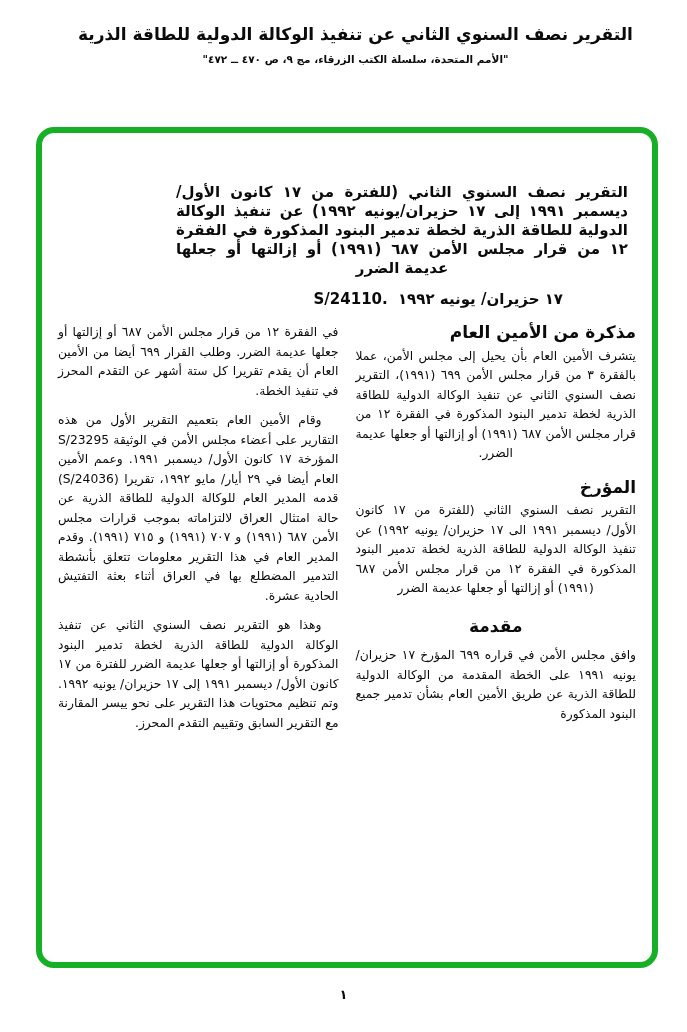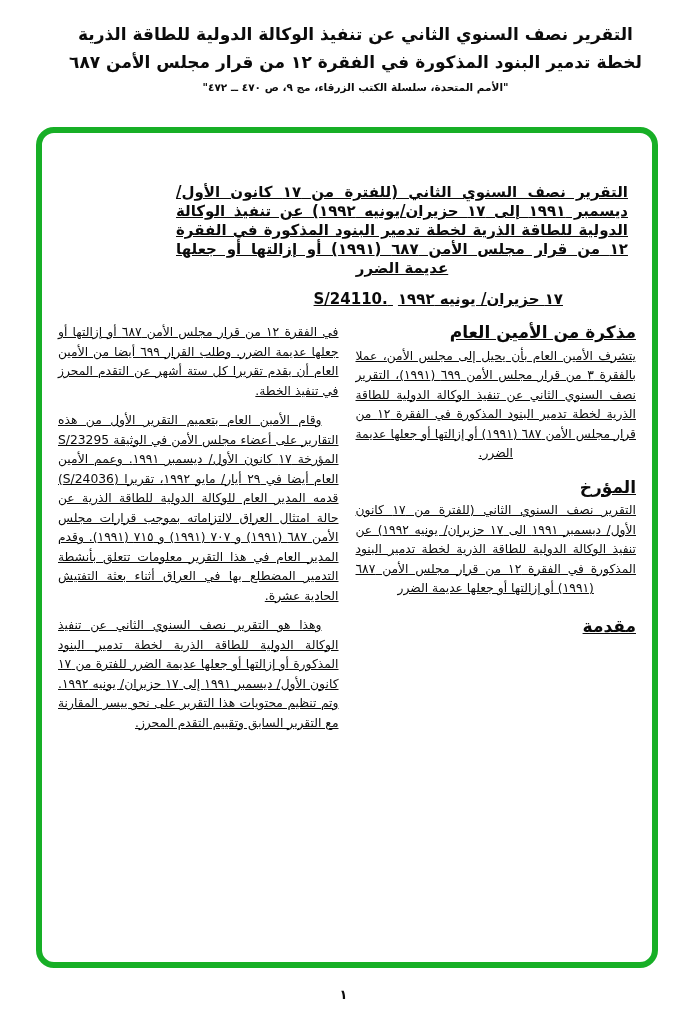--- a/index.html
+++ b/index.html
@@ -50,21 +50,20 @@
     box-sizing: border-box;
     border: 6px solid #17AF26;
     border-radius: 18px;
     background: #ffffff;
   }
   .frame-inner {
     position: absolute;
     inset: 0;
     padding: 50px 16px 0 16px;
     direction: rtl;
-    text-decoration: underline;
   }
 
   
   .doc-title {
     margin: 0 8px 0 118px;
     font-size: 15px;
     line-height: 19px;
     font-weight: 700;
     text-align: justify;
     text-align-last: center;
@@ -93,21 +92,21 @@
   .col { flex: 1 1 0; min-width: 0; }
 
   .sec-heading {
     font-size: 17px;
     font-weight: 700;
     margin: 0 0 4px 0;
     text-align: right;
   }
   .sec-heading.spaced { margin-top: 14px; }
   .sec-heading.centered {
-    text-align: right;
+    text-align: center;
     margin-top: 18px;
     margin-bottom: 10px;
   }
 
   .col p {
     margin: 0 0 10px 0;
     text-align: justify;
   }
   .col p.center-last { text-align-last: center; }
   .col p.indent { text-indent: 17px; }
@@ -121,21 +120,20 @@
     text-align: center;
     font-size: 13px;
     font-weight: 700;
   }
 </style>
 </head>
 <body>
 
 <div class="top-header">
   <div class="h-line1">التقرير نصف السنوي الثاني عن تنفيذ الوكالة الدولية للطاقة الذرية</div>
-  <div class="h-line2">لخطة تدمير البنود المذكورة في الفقرة ١٢ من قرار مجلس الأمن ٦٨٧</div>
   <div class="h-line3">"الأمم المتحدة، سلسلة الكتب الزرقاء، مج ٩، ص ٤٧٠ ــ ٤٧٢"</div>
 </div>
 
 <div class="frame">
   <div class="frame-inner">
 
     <div class="doc-title">التقرير نصف السنوي الثاني (للفترة من ١٧ كانون الأول/ ديسمبر ١٩٩١ إلى ١٧ حزيران/يونيه ١٩٩٢) عن تنفيذ الوكالة الدولية للطاقة الذرية لخطة تدمير البنود المذكورة في الفقرة ١٢ من قرار مجلس الأمن ٦٨٧ (١٩٩١) أو إزالتها أو جعلها عديمة الضرر</div>
 
     <div class="doc-ref">
       <span class="ref-symbol">S/24110.</span>
@@ -145,20 +143,21 @@
     <div class="columns">
 
       <div class="col">
         <div class="sec-heading">مذكرة من الأمين العام</div>
         <p class="center-last">يتشرف الأمين العام بأن يحيل إلى مجلس الأمن، عملا بالفقرة ٣ من قرار مجلس الأمن ٦٩٩ (١٩٩١)، التقرير نصف السنوي الثاني عن تنفيذ الوكالة الدولية للطاقة الذرية لخطة تدمير البنود المذكورة في الفقرة ١٢ من قرار مجلس الأمن ٦٨٧ (١٩٩١) أو إزالتها أو جعلها عديمة الضرر.</p>
 
         <div class="sec-heading spaced">المؤرخ</div>
         <p class="center-last">التقرير نصف السنوي الثاني (للفترة من ١٧ كانون الأول/ ديسمبر ١٩٩١ الى ١٧ حزيران/ يونيه ١٩٩٢) عن تنفيذ الوكالة الدولية للطاقة الذرية لخطة تدمير البنود المذكورة في الفقرة ١٢ من قرار مجلس الأمن ٦٨٧ (١٩٩١) أو إزالتها أو جعلها عديمة الضرر</p>
 
         <div class="sec-heading centered">مقدمة</div>
+        <p>وافق مجلس الأمن في قراره ٦٩٩ المؤرخ ١٧ حزيران/ يونيه ١٩٩١ على الخطة المقدمة من الوكالة الدولية للطاقة الذرية عن طريق الأمين العام بشأن تدمير جميع البنود المذكورة</p>
       </div>
 
       <div class="col">
         <p>في الفقرة ١٢ من قرار مجلس الأمن ٦٨٧ أو إزالتها أو جعلها عديمة الضرر. وطلب القرار ٦٩٩ أيضا من الأمين العام أن يقدم تقريرا كل ستة أشهر عن التقدم المحرز في تنفيذ الخطة.</p>
         <p class="indent">وقام الأمين العام بتعميم التقرير الأول من هذه التقارير على أعضاء مجلس الأمن في الوثيقة S/23295 المؤرخة ١٧ كانون الأول/ ديسمبر ١٩٩١. وعمم الأمين العام أيضا في ٢٩ أيار/ مايو ١٩٩٢، تقريرا (S/24036) قدمه المدير العام للوكالة الدولية للطاقة الذرية عن حالة امتثال العراق لالتزاماته بموجب قرارات مجلس الأمن ٦٨٧ (١٩٩١) و ٧٠٧ (١٩٩١) و ٧١٥ (١٩٩١). وقدم المدير العام في هذا التقرير معلومات تتعلق بأنشطة التدمير المضطلع بها في العراق أثناء بعثة التفتيش الحادية عشرة.</p>
         <p class="indent">وهذا هو التقرير نصف السنوي الثاني عن تنفيذ الوكالة الدولية للطاقة الذرية لخطة تدمير البنود المذكورة أو إزالتها أو جعلها عديمة الضرر للفترة من ١٧ كانون الأول/ ديسمبر ١٩٩١ إلى ١٧ حزيران/ يونيه ١٩٩٢. وتم تنظيم محتويات هذا التقرير على نحو ييسر المقارنة مع التقرير السابق وتقييم التقدم المحرز.</p>
       </div>
 
     </div>
   </div>

